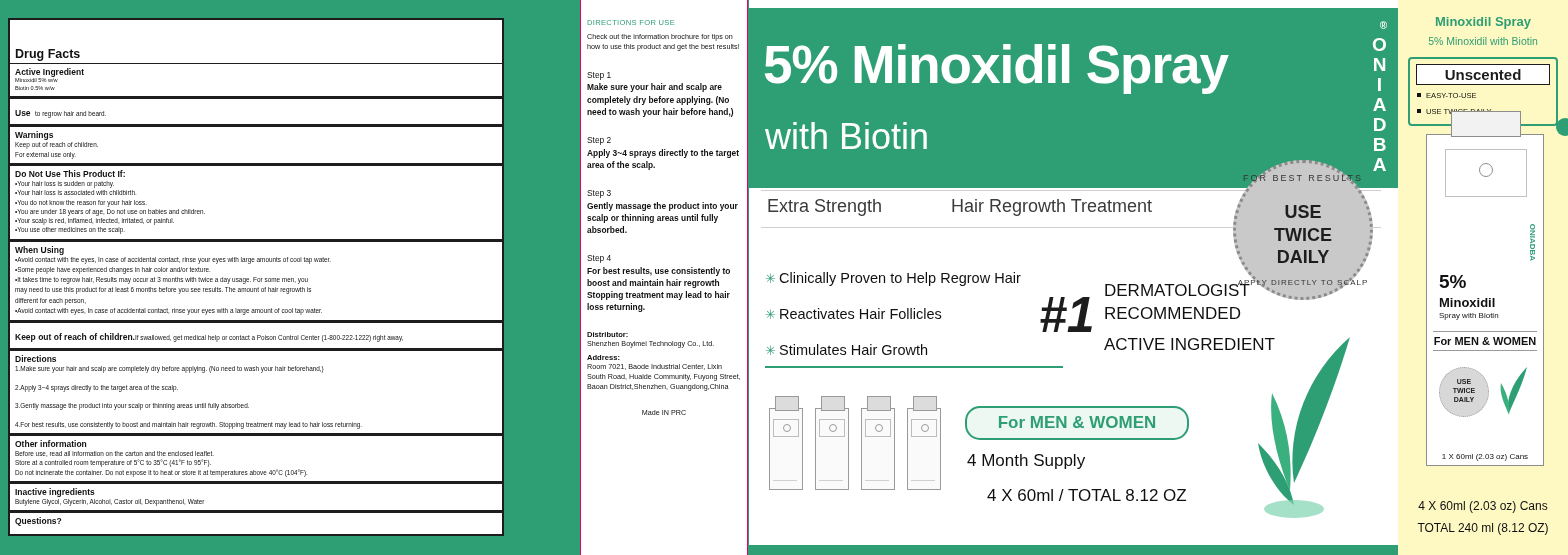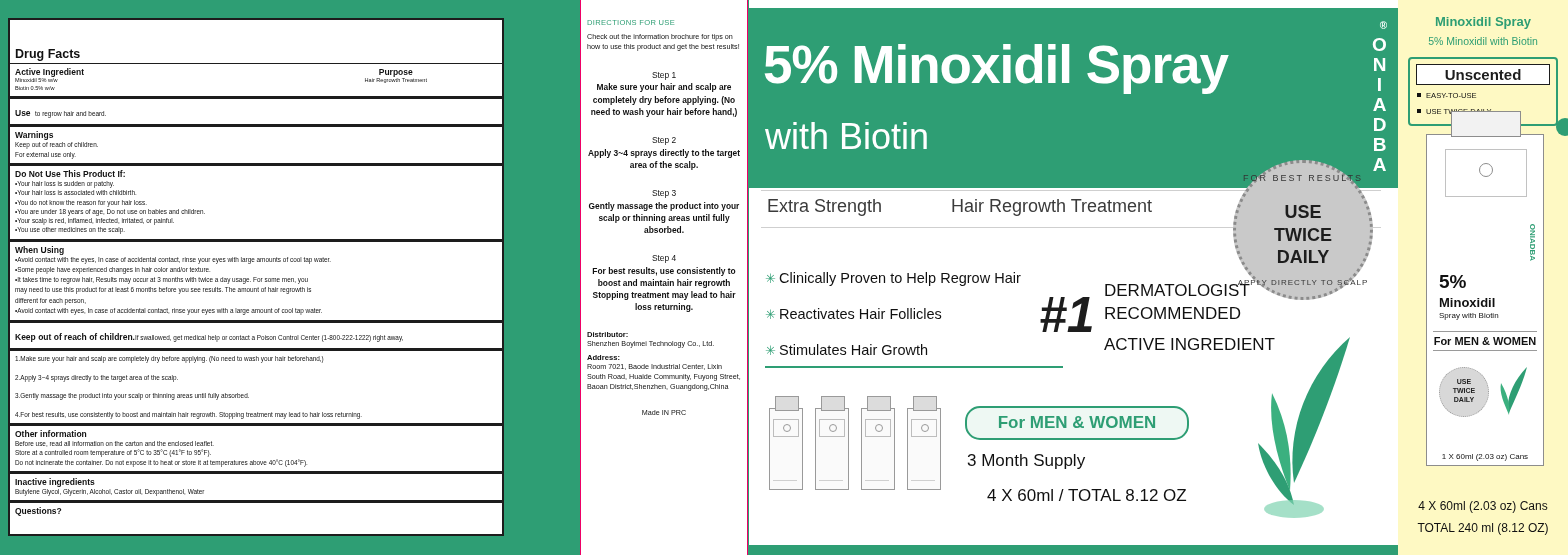--- a/index.html
+++ b/index.html
@@ -16,21 +16,21 @@
   .df-txt.sp{line-height:1.6;}
   .df-sub{font-size:5.6px;color:#111;line-height:1.35;}
   .row2{display:flex;}
   .row2 .c1{width:58%;}
   .row2 .c2{width:42%;text-align:center;}
   .thick{border-bottom:3px solid #1d1d1d;}
   
   #dir-col{position:absolute;left:580px;top:0;width:168px;height:555px;background:#fff;border-left:1px solid #e06;border-right:1px solid #e06;box-sizing:border-box;padding:18px 6px 0 6px;}
   #dir-col .dhead{font-size:7.6px;color:#2e9e74;letter-spacing:.3px;margin-bottom:5px;}
   #dir-col .dtext{font-size:7.2px;color:#111;line-height:1.45;}
-  #dir-col .stepblk{margin-top:16px;text-align:center;}
+  #dir-col .stepblk{margin-top:16px;}
   #dir-col .stepnum{font-size:8.4px;color:#111;line-height:1.5;}
   #dir-col .stepbody{font-size:8.4px;font-weight:bold;color:#111;line-height:1.45;}
   #dir-col .distlbl{font-size:7.6px;font-weight:bold;color:#111;margin-top:16px;}
   #dir-col .distval{font-size:7.2px;color:#111;line-height:1.4;}
   #dir-col .made{font-size:7.2px;color:#111;text-align:center;margin-top:16px;}
   
   #front{position:absolute;left:749px;top:0;width:649px;height:545px;background:#fff;}
   #front-inner{position:absolute;left:0;top:8px;width:649px;height:527px;background:#fff;}
   #brandbar{position:absolute;right:6px;top:10px;width:34px;height:140px;color:#fff;font-size:19px;font-weight:bold;letter-spacing:1px;}
   #title{position:absolute;left:14px;top:30px;font-size:53px;font-weight:bold;color:#fff;letter-spacing:-1px;line-height:1;}
@@ -96,24 +96,20 @@
         <div class="df-title">Drug Facts</div>
       </div>
 
       <div class="df-sec thick">
         <div class="row2">
           <div class="c1">
             <div class="df-head">Active Ingredient</div>
             <div class="df-sub" style="white-space:pre-line">Minoxidil 5% w/w
 Biotin 0.5% w/w</div>
           </div>
-          <div class="c2">
-            <div class="df-head">Purpose</div>
-            <div class="df-sub">Hair Regrowth Treatment</div>
-          </div>
         </div>
       </div>
 
       <div class="df-sec thick">
         <div><span class="df-head">Use</span>
         <span class="df-txt">to regrow hair and beard.</span></div>
       </div>
 
       <div class="df-sec thick">
         <div class="df-head">Warnings</div>
@@ -140,20 +136,21 @@
 different for each person,
 •Avoid contact with eyes, In case of accidental contact, rinse your eyes with a large amount of cool tap water.</div>
       </div>
 
 
       <div class="df-sec thick">
         <span class="df-head">Keep out of reach of children.</span><span class="df-txt">If swallowed, get medical help or contact a Poison Control Center (1-800-222-1222) right away,</span>
       </div>
 
       <div class="df-sec thick">
+        <div class="df-head">Directions</div>
         <div class="df-txt" style="white-space:pre-line">1.Make sure your hair and scalp are completely dry before applying. (No need to wash your hair beforehand,)
 
 2.Apply 3~4 sprays directly to the target area of the scalp.
 
 3.Gently massage the product into your scalp or thinning areas until fully absorbed.
 
 4.For best results, use consistently to boost and maintain hair regrowth. Stopping treatment may lead to hair loss returning.</div>
       </div>
 
       <div class="df-sec thick">
@@ -266,21 +263,21 @@
       <div class="bottle-sm" style="left:158px;top:400px;">
         <div class="cap"></div>
           <div class="lbl"></div>
           <div class="dot"></div>
           <div class="band"></div>
       </div>
 
       <div id="menwomen">
         <span>For MEN &amp; WOMEN</span>
       </div>
-      <div id="supply">3 Month Supply</div>
+      <div id="supply">4 Month Supply</div>
       <div id="totals">4 X 60ml  /  TOTAL 8.12 OZ</div>
 
       <svg id="plant" viewBox="0 0 130 190">
         <path d="M112 4 C70 40 48 96 56 150 C70 120 92 70 112 4 Z" fill="#2e9e74"></path>
         <path d="M34 60 C52 96 54 130 52 158 C40 128 30 92 34 60 Z" fill="#3bb07f"></path>
         <path d="M20 110 C42 132 52 152 56 172 C40 160 24 136 20 110 Z" fill="#2e9e74"></path>
         <ellipse cx="56" cy="176" rx="30" ry="9" fill="#7fd3b0" opacity="0.7"></ellipse>
       </svg>
     </div>
   </div>

